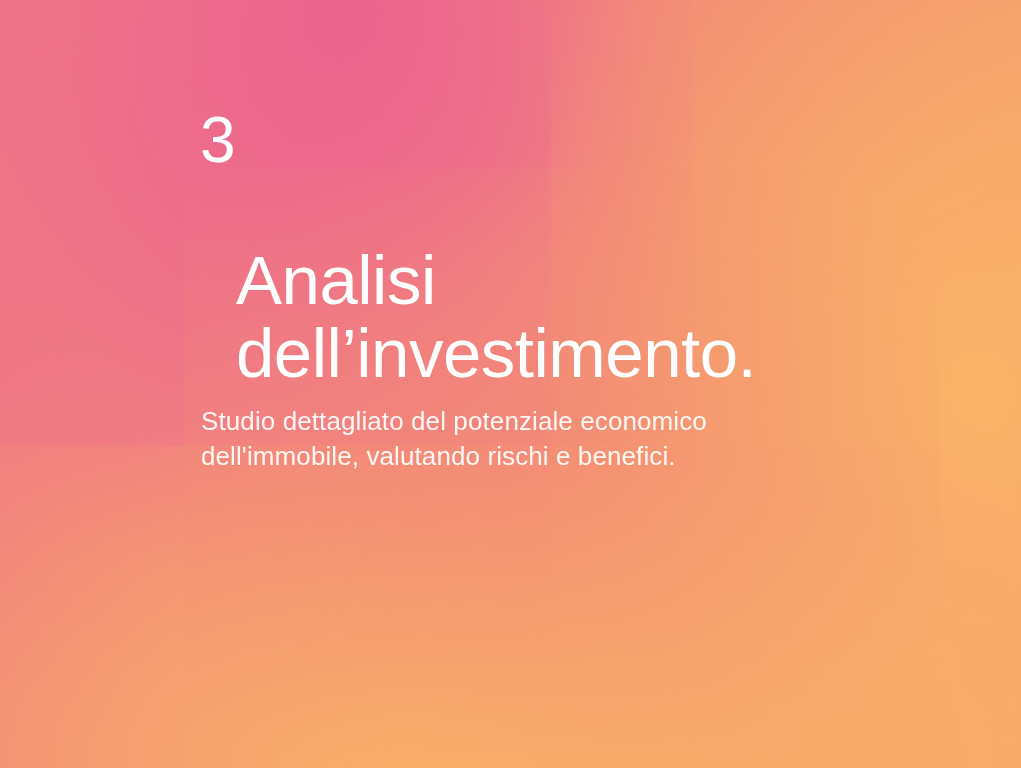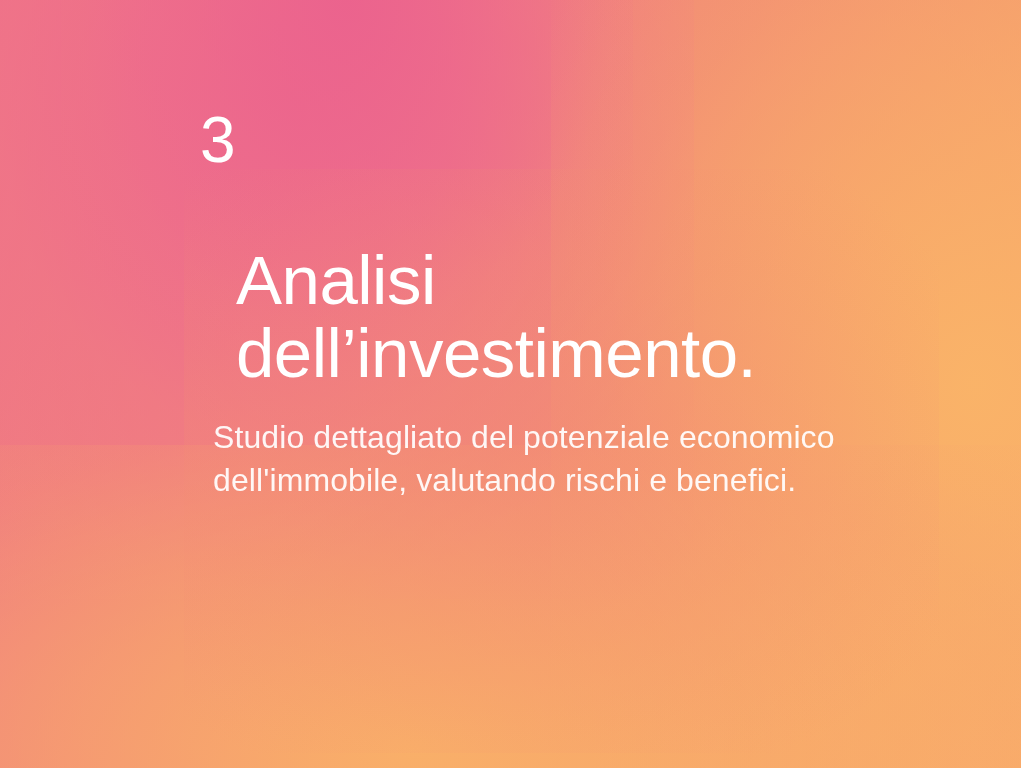--- a/index.html
+++ b/index.html
@@ -137,29 +137,28 @@
     font-weight: 300;
     line-height: 1.06;
     color: #FFFFFF;
     letter-spacing: -0.5px;
     white-space: pre-line;
     margin-left: 39px;
   }
 
   .slide-subtitle {
     position: absolute;
-    top: 416px;
+    top: 404px;
     left: 1px;
-    font-size: 32px;
+    font-size: 26px;
     font-weight: 300;
     line-height: 1.33;
     color: rgba(255,255,255,0.93);
     letter-spacing: 0.1px;
     white-space: pre-line;
-    margin-left: 12px;
   }
 </style>
 </head>
 <body>
 
 <div class="slide">
 
   <div class="gradient-base"></div>
   <div class="gradient-pink"></div>
   <div class="gradient-magenta"></div>

